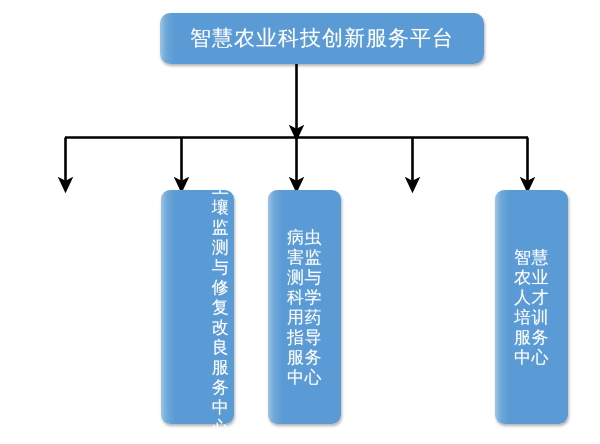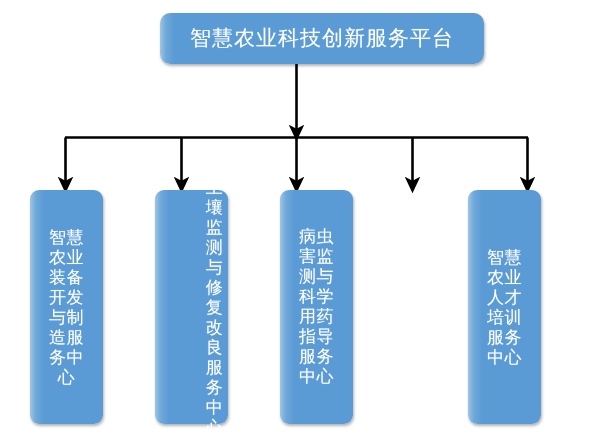--- a/index.html
+++ b/index.html
@@ -78,24 +78,24 @@
     font-size: 17px;
     line-height: 1.18;
     width: 46px;
     word-break: break-all;
     overflow-wrap: anywhere;
     white-space: normal;
     letter-spacing: 0.5px;
   }
 
   #leaf-0 { left: 30px; }
-  #leaf-1 { left: 155px; padding-left: 46px; }
-  #leaf-2 { left: 280px; font-family: Liberation Serif, serif; }
+  #leaf-1 { left: 161px; padding-left: 46px; }
+  #leaf-2 { left: 268px; }
   #leaf-3 { left: 381px; }
-  #leaf-4 { left: 468px; }
+  #leaf-4 { left: 495px; }
 
   
   #leaf-2 .label { width: 48px; }
   #leaf-4 .label { width: 48px; }
 </style>
 </head>
 <body>
 
 <div id="diagram">
 
@@ -114,23 +114,20 @@
     <line x1="181.5" y1="137.5" x2="181.5" y2="185" stroke="#000000" stroke-width="2.6" marker-end="url(#arrowhead)"></line>
     <line x1="296.5" y1="137.5" x2="296.5" y2="185" stroke="#000000" stroke-width="2.6" marker-end="url(#arrowhead)"></line>
     <line x1="412.5" y1="137.5" x2="412.5" y2="185" stroke="#000000" stroke-width="2.6" marker-end="url(#arrowhead)"></line>
     <line x1="527.5" y1="137.5" x2="527.5" y2="185" stroke="#000000" stroke-width="2.6" marker-end="url(#arrowhead)"></line>
   </svg>
 
   <div class="node" id="root-node">
     <span class="label">智慧农业科技创新服务平台</span>
   </div>
 
-  <div class="node leaf" id="leaf-0">
-    <span class="label">智慧农业装备开发与制造服务中心</span>
-  </div>
 
   <div class="node leaf" id="leaf-1">
     <span class="label">土壤监测与修复改良服务中心</span>
   </div>
 
   <div class="node leaf" id="leaf-2">
     <span class="label">病虫害监测与科学用药指导服务中心</span>
   </div>
 
 

